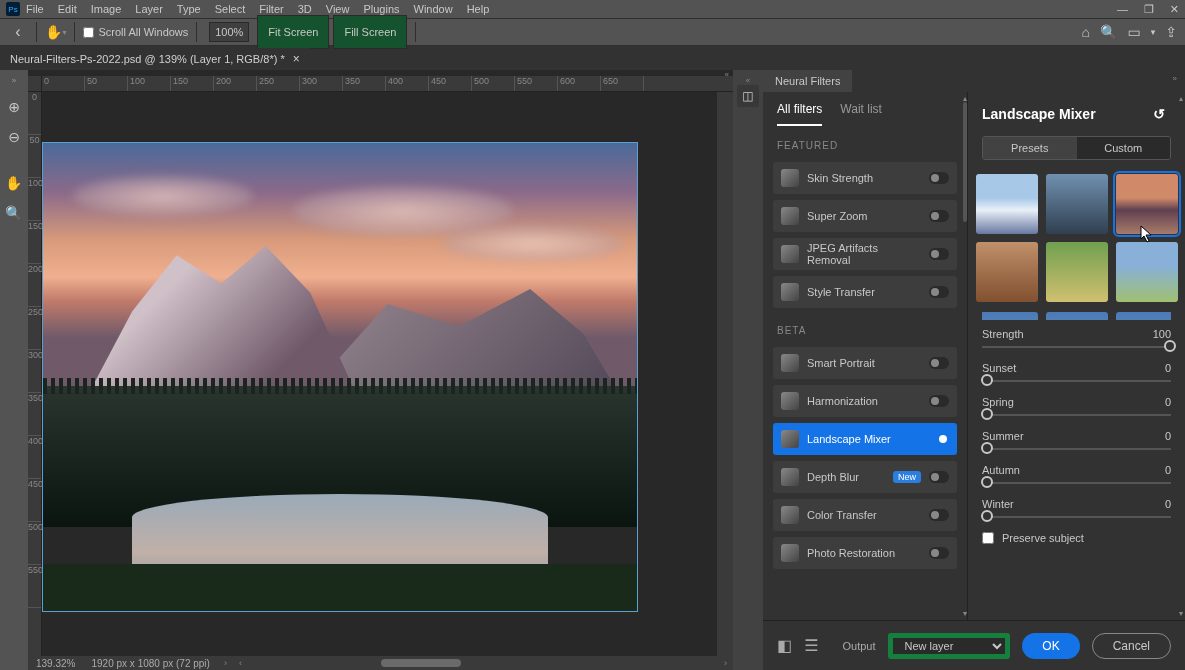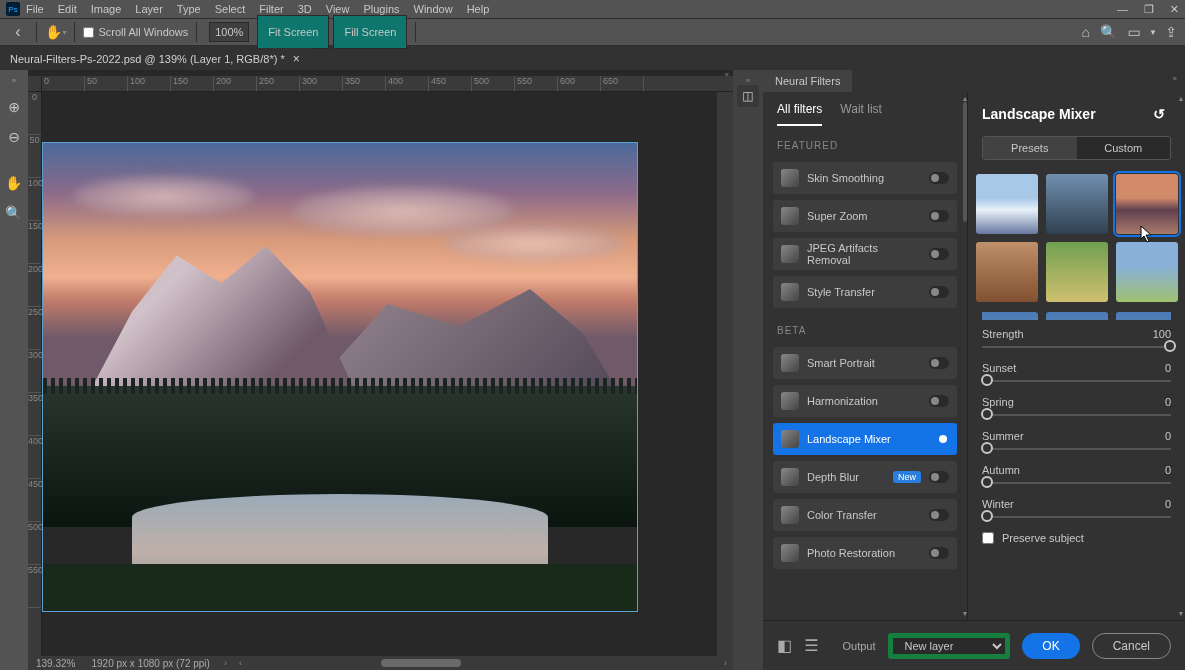--- a/index.html
+++ b/index.html
@@ -13,21 +13,21 @@
 .menubar .win-controls span { cursor:default; }
 
 
 .optionsbar { height:28px; background:#535353; display:flex; align-items:center; padding:0 8px; border-top:1px solid #2e2e2e; border-bottom:1px solid #2e2e2e; font-size:11px; }
 .optionsbar .back-btn { width:20px; height:20px; display:flex; align-items:center; justify-content:center; font-size:16px; }
 .optionsbar .sep { width:1px; height:20px; background:#2e2e2e; margin:0 8px; }
 .optionsbar .hand-icon { font-size:14px; }
 .optionsbar .cb { display:flex; align-items:center; gap:4px; }
 .optionsbar input[type=checkbox] { width:11px; height:11px; }
 .optionsbar .zoom-val { width:40px; height:20px; background:#3f3f3f; border:1px solid #2a2a2a; display:flex; align-items:center; justify-content:center; margin:0 4px; }
-.optionsbar .fit-btn { height:26px; padding:16px 10px; background:#0f766e; border:1px solid #2a2a2a; display:flex; align-items:center; margin-left:4px; }
+.optionsbar .fit-btn { height:26px; padding:16px 10px; background:#14532d; border:1px solid #2a2a2a; display:flex; align-items:center; margin-left:4px; }
 .optionsbar .right-icons { margin-left:auto; display:flex; gap:10px; align-items:center;}
 .optionsbar .right-icons span { font-size:14px; }
 
 
 .doctab-row { height:24px; background:#323232; display:flex; align-items:flex-end; }
 .doctab { height:22px; background:#323232; padding:0 10px; display:flex; align-items:center; font-size:11px; color:#d0d0d0; gap:8px;}
 .doctab .close { font-size:12px; }
 
 
 .main-area { display:flex; height:600px; }
@@ -282,21 +282,21 @@
     <div class="nf-body">
 
       <div class="filter-list">
         <div class="filter-tabs">
           <div class="filter-tab active">All filters</div>
           <div class="filter-tab">Wait list</div>
         </div>
         <div class="section-header">FEATURED</div>
         <div class="filter-item">
             <div class="filter-thumb"></div>
-            <div class="filter-name">Skin Smoothing</div>
+            <div class="filter-name">Skin Strength</div>
             <div class="filter-toggle"></div>
           </div>
         <div class="filter-item">
             <div class="filter-thumb"></div>
             <div class="filter-name">Super Zoom</div>
             <div class="filter-toggle"></div>
           </div>
         <div class="filter-item">
             <div class="filter-thumb"></div>
             <div class="filter-name">JPEG Artifacts Removal</div>

